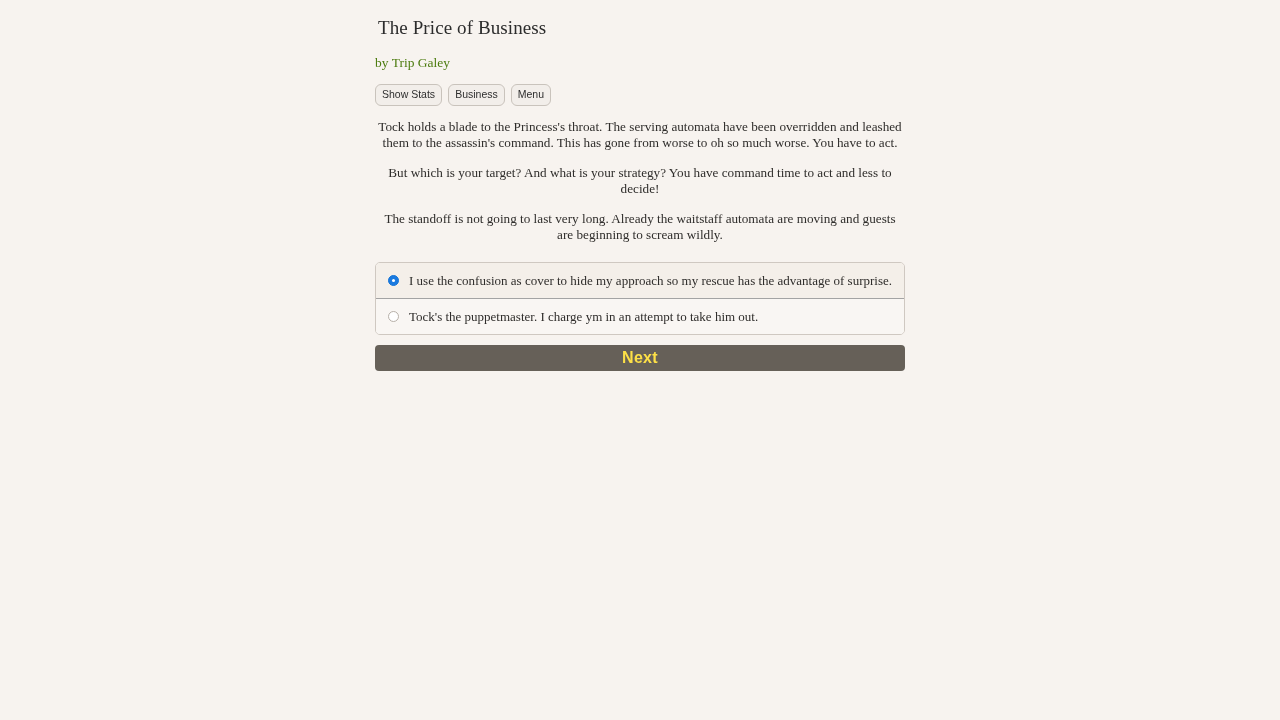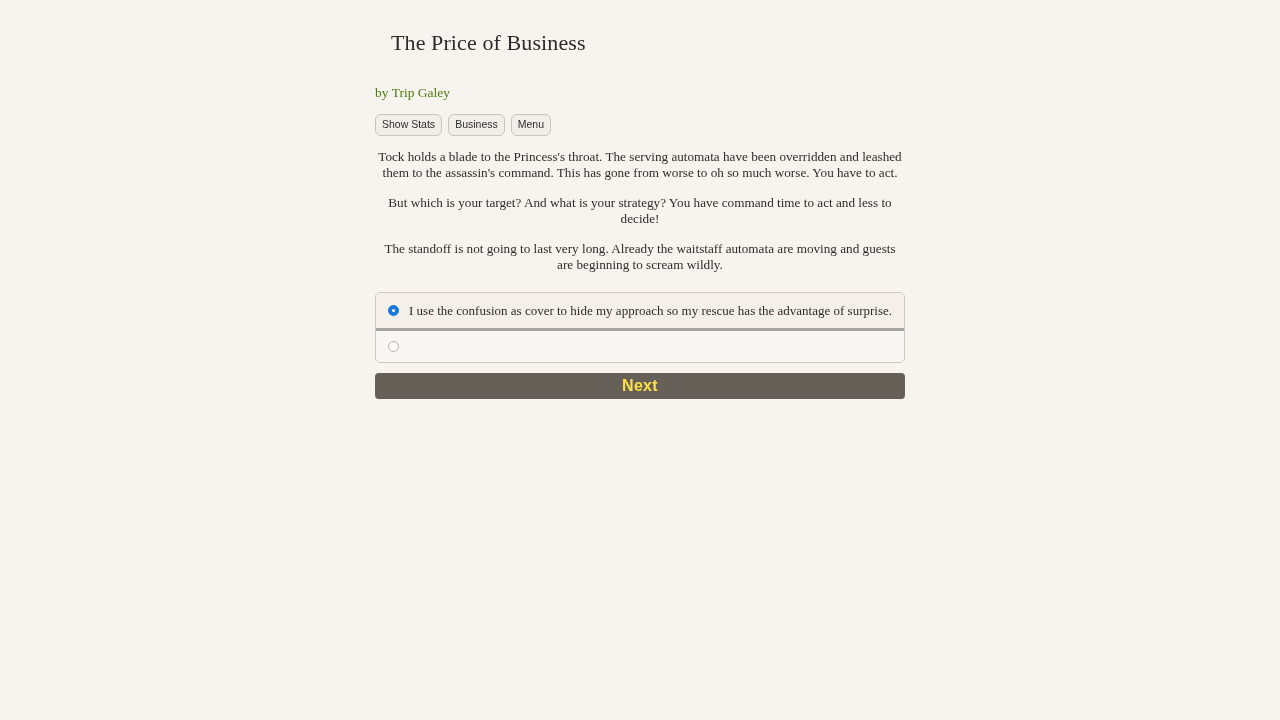--- a/index.html
+++ b/index.html
@@ -20,24 +20,24 @@
     overflow: hidden;
   }
   .story {
     position: absolute;
     left: 375px;
     top: 0;
     width: 530px;
   }
   .title {
     font-family: "Liberation Serif", serif;
-    font-size: 22px;
+    font-size: 19px;
     font-weight: normal;
     color: #2c2c2c;
-    margin: 16px;
+    margin: 3px;
     padding-top: 14px;
     letter-spacing: 0.1px;
   }
   .byline {
     font-size: 13.5px;
     color: #4d7c0f;
     margin: 0;
     padding-top: 13px;
   }
   .toolbar {
@@ -72,21 +72,21 @@
     border: 1px solid #cfc8c1;
     border-radius: 5px;
     background: #f9f6f3;
     overflow: hidden;
   }
   .choice {
     display: flex;
     align-items: center;
     gap: 10px;
     padding: 10px 12px;
-    border-bottom: 3px solid #a3a3a3;
+    border-bottom: 1px solid #a3a3a3;
     cursor: pointer;
     background: #f9f6f3;
   }
   .choice:last-child { border-bottom: none; }
   .choice.selected { background: #f4efe9; }
   .radio {
     flex: 0 0 auto;
     width: 11px;
     height: 11px;
     border-radius: 50%;
@@ -149,19 +149,20 @@
     <p class="para">But which is your target? And what is your strategy? You have command time to act and less to decide!</p>
     <p class="para">The standoff is not going to last very long. Already the waitstaff automata are moving and guests are beginning to scream wildly.</p>
 
     <div class="choices">
       <div class="choice selected">
         <span class="radio"></span>
         <span class="choice-label">I use the confusion as cover to hide my approach so my rescue has the advantage of surprise.</span>
       </div>
       <div class="choice">
         <span class="radio"></span>
+        <span class="choice-label">Tock's the puppetmaster. I charge ym in an attempt to take him out.</span>
       </div>
     </div>
 
     <button class="next-btn">Next</button>
 
   </div>
 </div>
 
 </body></html>

